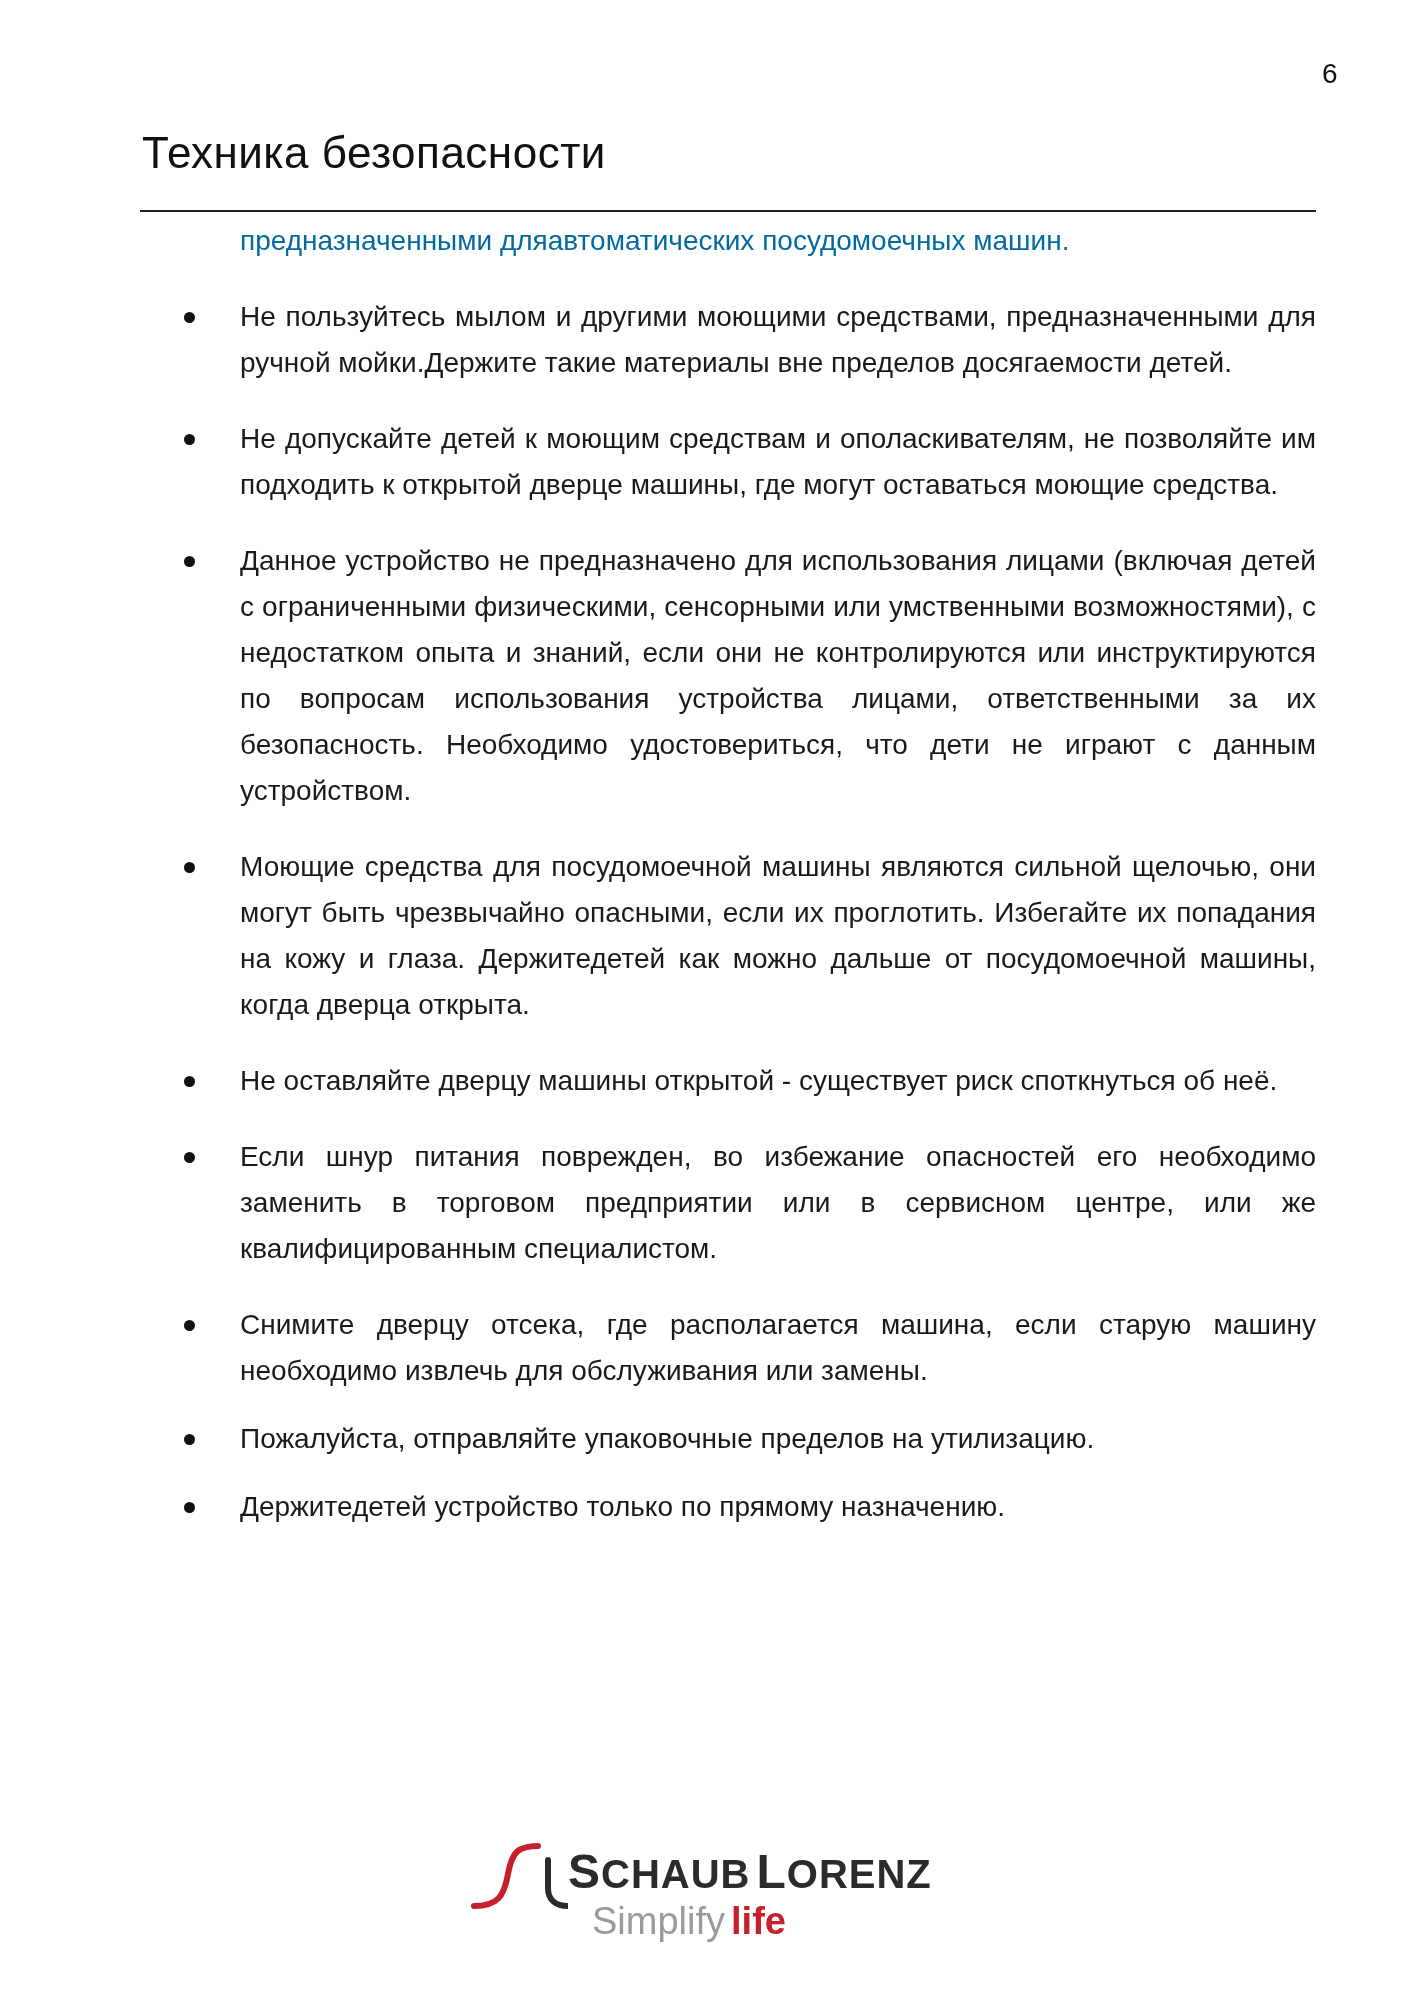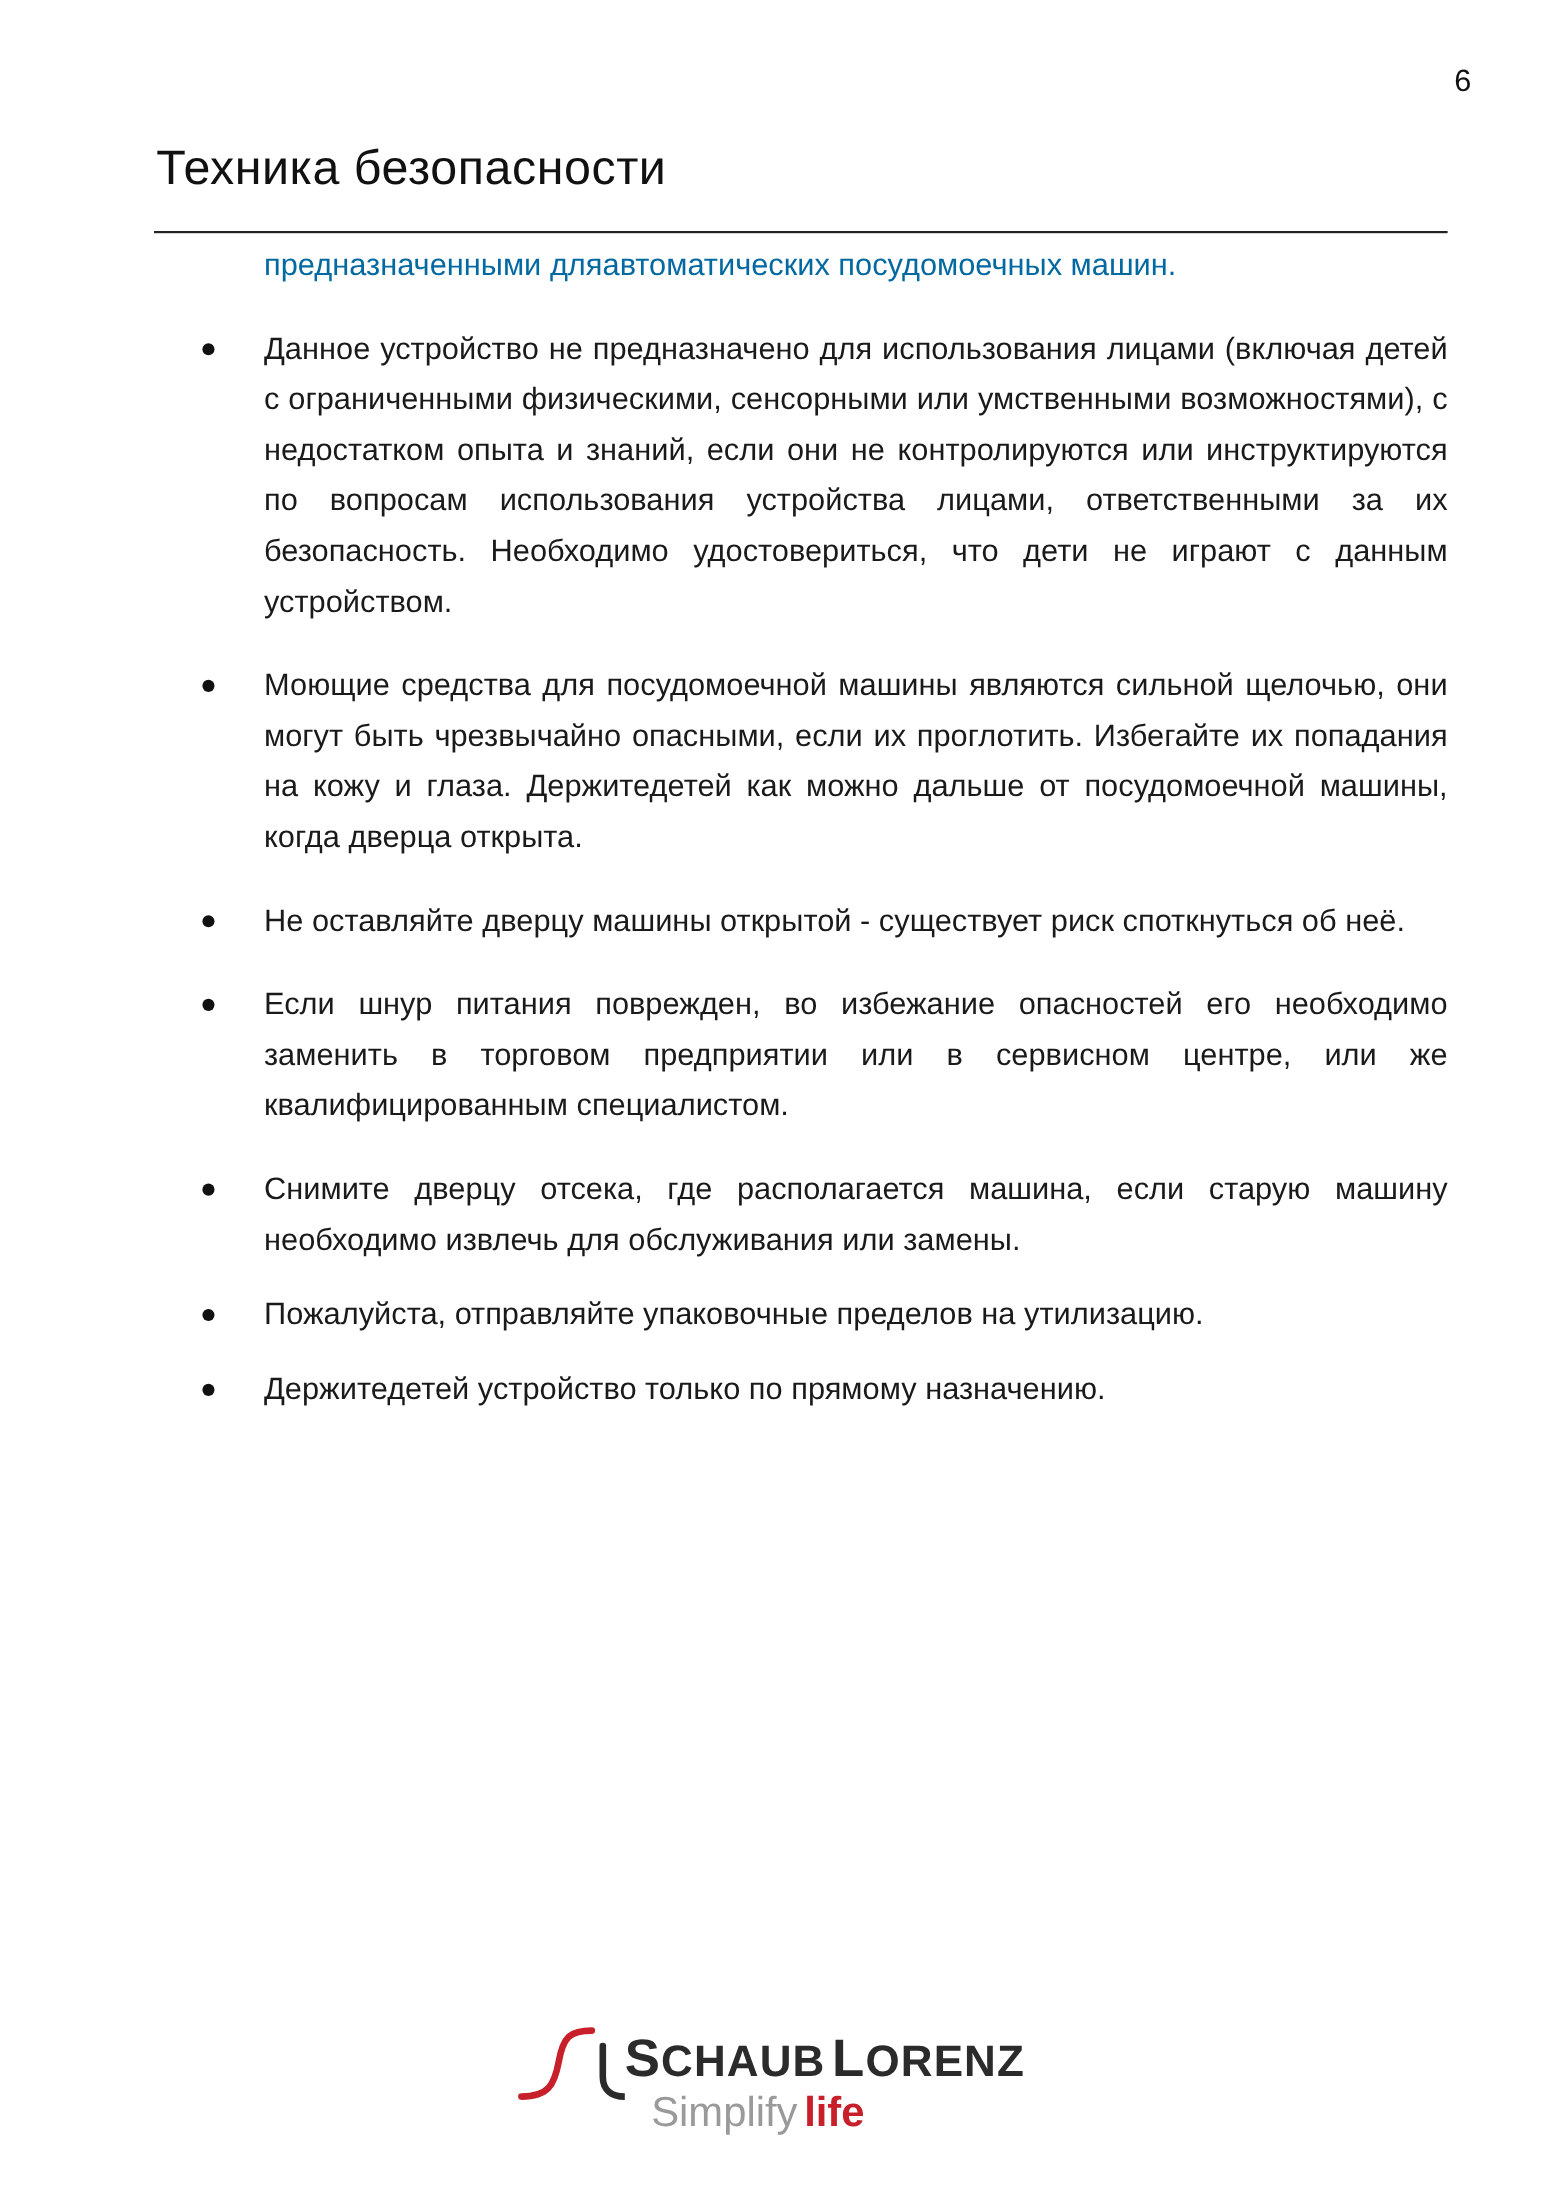--- a/index.html
+++ b/index.html
@@ -28,20 +28,22 @@
 </head>
 <body>
 
 <div class="page-number">6</div>
 <h1 class="title">Техника безопасности</h1>
 <div class="rule"></div>
 
 <div class="content">
   <p class="cont-line">предназначенными дляавтоматических посудомоечных машин.</p>
   <ul>
+    <li><span class="bullet"></span><span>Не пользуйтесь мылом и другими моющими средствами, предназначенными для ручной мойки.Держите такие материалы вне пределов досягаемости детей.</span></li>
+    <li><span class="bullet"></span><span>Не допускайте детей к моющим средствам и ополаскивателям, не позволяйте им подходить к открытой дверце машины, где могут оставаться моющие средства.</span></li>
     <li><span class="bullet"></span><span>Данное устройство не предназначено для использования лицами (включая детей с ограниченными физическими, сенсорными или умственными возможностями), с недостатком опыта и знаний, если они не контролируются или инструктируются по вопросам использования устройства лицами, ответственными за их безопасность. Необходимо удостовериться, что дети не играют с данным устройством.</span></li>
     <li><span class="bullet"></span><span>Моющие средства для посудомоечной машины являются сильной щелочью, они могут быть чрезвычайно опасными, если их проглотить. Избегайте их попадания на кожу и глаза. Держитедетей как можно дальше от посудомоечной машины, когда дверца открыта.</span></li>
     <li><span class="bullet"></span><span>Не оставляйте дверцу машины открытой - существует риск споткнуться об неё.</span></li>
     <li><span class="bullet"></span><span>Если шнур питания поврежден, во избежание опасностей его необходимо заменить в торговом предприятии или в сервисном центре, или же квалифицированным специалистом.</span></li>
     <li><span class="bullet"></span><span>Снимите дверцу отсека, где располагается машина, если старую машину необходимо извлечь для обслуживания или замены.</span></li>
     <li class="tight"><span class="bullet"></span><span>Пожалуйста, отправляйте упаковочные пределов на утилизацию.</span></li>
     <li class="tight"><span class="bullet"></span><span>Держитедетей устройство только по прямому назначению.</span></li>
   </ul>
 </div>
 

